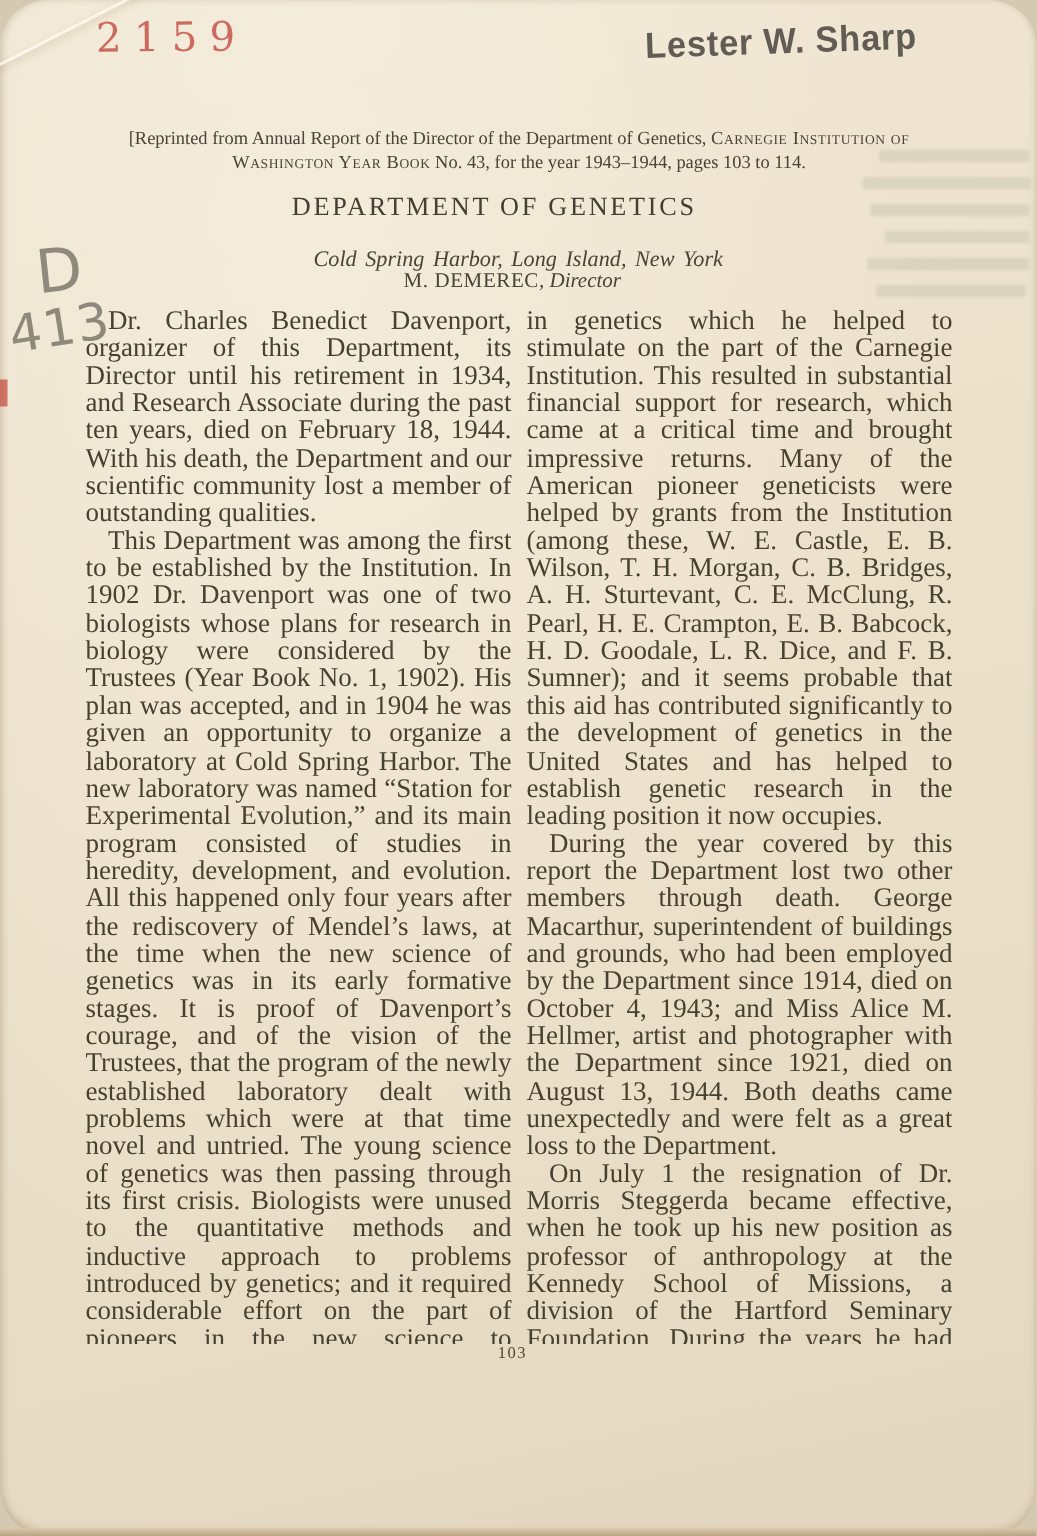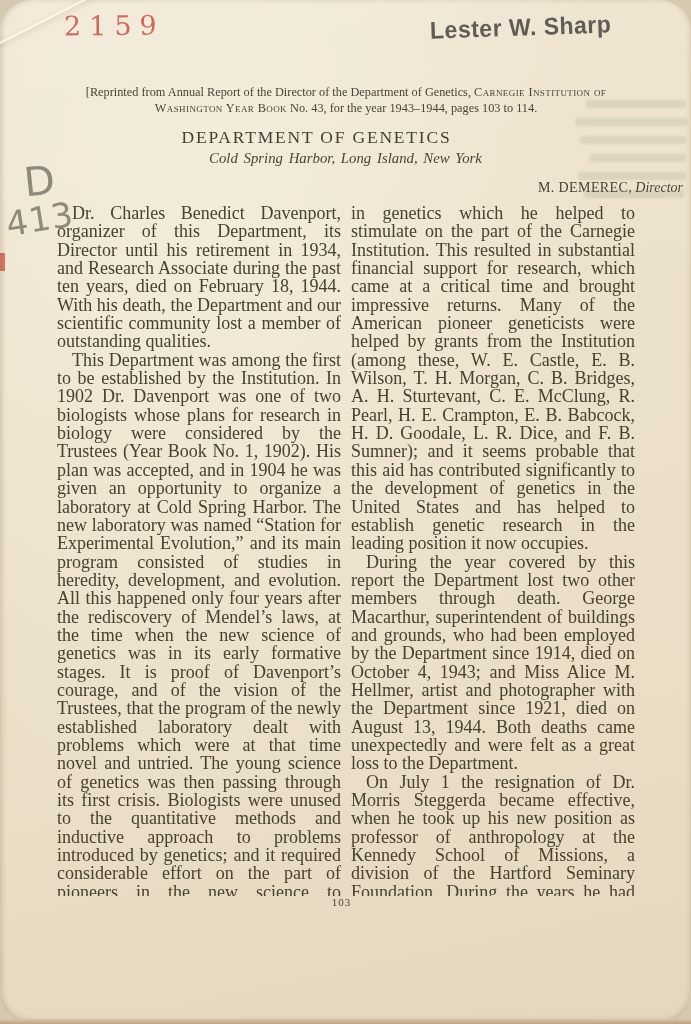--- a/index.html
+++ b/index.html
@@ -37,29 +37,29 @@
     font-weight:bold;font-size:23px;letter-spacing:.5px;
     color:#4e4a43;opacity:.88;transform:rotate(-2deg) scaleY(1.05);
     white-space:nowrap;
   }
   .reprint-notice{
     position:absolute;left:63px;top:73px;width:566px;
     text-align:center;font-size:12.3px;line-height:15.8px;color:#4a4337;margin-top:12px;
   }
   .sc{font-variant:small-caps;letter-spacing:.4px;}
   .heading-title{
-    position:absolute;left:3px;top:127px;width:627px;text-align:center;
+    position:absolute;left:16px;top:127px;width:627px;text-align:center;
     font-size:17.5px;letter-spacing:1.8px;color:#443f33;
   }
   .heading-subtitle{
-    position:absolute;left:0;top:150px;width:691px;text-align:center;
+    position:absolute;left:0;top:165px;width:691px;text-align:center;
     font-style:italic;font-size:14.8px;word-spacing:2px;color:#4a4337;
   }
   .byline{
-    position:absolute;left:0;top:180px;width:683px;text-align:right;
+    position:absolute;left:0;top:180px;width:683px;text-align:center;
     font-size:14px;color:#4a4337;letter-spacing:.4px;
   }
   .byline .role{font-style:italic;letter-spacing:0;}
   .shelf-mark{
     position:absolute;left:6px;top:160px;color:#8f897c;
     font-family:"DejaVu Sans", sans-serif;
   }
   .shelf-letter{display:block;font-size:40px;line-height:40px;margin-left:18px;transform:rotate(-6deg);}
   .shelf-number{display:block;font-size:34px;line-height:34px;margin-top:2px;transform:rotate(-9deg);letter-spacing:1px;}
   .columns{

